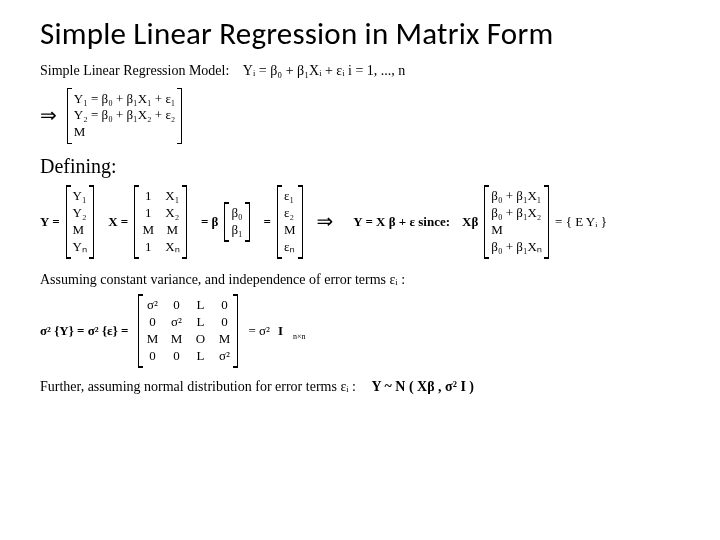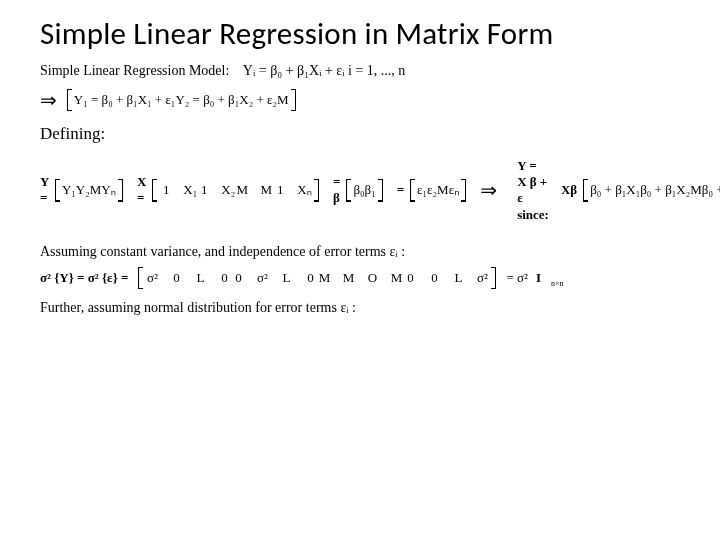--- a/index.html
+++ b/index.html
@@ -41,21 +41,21 @@
     margin-bottom: 8px;
     font-size: 14px;
   }
   .italic { }
   .arrow {
     font-size: 20px;
     margin-right: 8px;
   }
   .bracket {
     display: inline-flex;
-    flex-direction: row;
+    flex-direction: column;
     border-left: 1.5px solid #000;
     border-right: 1.5px solid #000;
     position: relative;
     padding: 3px 6px;
     margin: 0 2px;
     line-height: 1.3;
     font-size: 13px;
   }
   .bracket::before, .bracket::after {
     content: "";
@@ -68,21 +68,21 @@
   .bracket .corner-tl, .bracket .corner-tr, .bracket .corner-bl, .bracket .corner-br {
     position: absolute; width: 5px; height: 1.5px; background: #000;
   }
   .corner-tl { top: 0; left: -1px; }
   .corner-tr { top: 0; right: -1px; }
   .corner-bl { bottom: 0; left: -1px; }
   .corner-br { bottom: 0; right: -1px; }
   .brow { white-space: nowrap; display: flex; gap: 10px; }
   .brow.single { gap: 0; }
   .bcell { min-width: 14px; text-align: center; }
-  .defining { margin: 10px 0 6px 0; font-size: 17px; }
+  .defining { margin: 10px 0 6px 0; font-size: 20px; }
   .defs-row {
     display: flex;
     align-items: center;
     gap: 12px;
     margin: 2px 0 12px 0;
     font-size: 13px;
     flex-wrap: nowrap;
   }
   .defs-row .seg { display: flex; align-items: center; gap: 4px; }
   .bold { font-weight: bold; }
@@ -279,16 +279,17 @@
           </div>
       </div>
       <span>= σ²</span>
       <span class="bold">I</span>
       <span class="nxn">n×n</span>
     </div>
 
     <div class="further">
       <span>Further, assuming normal distribution for error terms εᵢ :</span>
       &nbsp;
+      <span class="bold italic">Y ~ N ( Xβ , σ² I )</span>
     </div>
 
   </div>
 </div>
 
 </body></html>

